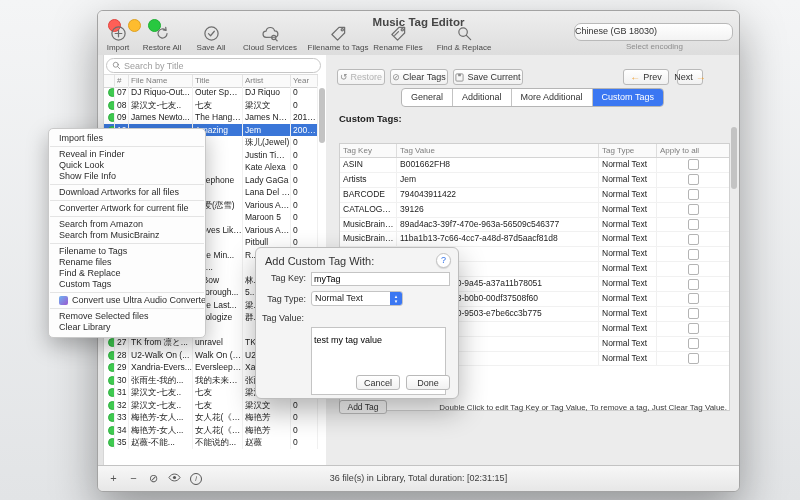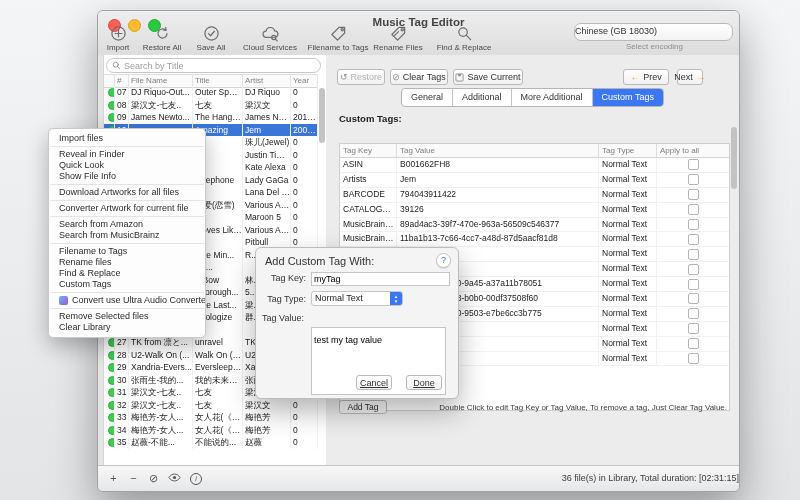--- a/index.html
+++ b/index.html
@@ -84,21 +84,21 @@
   .ct-note{position:absolute;right:12px;top:348px;font-size:8px;color:#3a3a3a;white-space:nowrap;}
   .rp-scroll{position:absolute;right:2px;top:30px;width:6px;bottom:4px;}
   .rp-scroll .thumb{position:absolute;top:42px;left:0;width:6px;height:62px;background:#c3c3c3;border-radius:3px;}
   
   .bottombar{position:absolute;left:0;right:0;bottom:0;height:25px;
     background:linear-gradient(#f7f7f7,#e7e7e7);border-top:1px solid #c3c3c3;}
   .foot-icons{position:absolute;left:10px;top:4px;display:flex;gap:9px;align-items:center;}
   .fi{font-size:11px;color:#565656;line-height:14px;min-width:11px;text-align:center;}
   .fi .circ-i{display:inline-block;width:10px;height:10px;border:1px solid #565656;border-radius:50%;
     font-size:7px;line-height:10px;text-align:center;font-style:italic;}
-  .status{position:absolute;left:0;right:0;top:7px;text-align:right;font-size:9px;color:#3c3c3c;}
+  .status{position:absolute;left:0;right:0;top:7px;text-align:center;font-size:9px;color:#3c3c3c;}
   
   .ctx-menu{position:absolute;left:48px;top:128px;width:156px;background:#fdfdfd;
     border:1px solid #c9c9c9;border-radius:5px;box-shadow:0 8px 22px rgba(0,0,0,.28);
     padding:4px 0;z-index:20;}
   .mi{height:11px;line-height:11px;font-size:9px;color:#2b2b2b;padding:0 10px;
     white-space:nowrap;display:flex;align-items:center;gap:4px;overflow:hidden;}
   .msep{height:1px;background:#e4e4e4;margin:2px 1px;}
   .app-ic{display:inline-block;width:9px;height:9px;border-radius:2px;
     background:linear-gradient(135deg,#6db3f2,#9a58d0);flex:0 0 9px;}
   
@@ -111,21 +111,21 @@
   .dlg-label{position:absolute;width:46px;text-align:right;font-size:9px;color:#333;}
   .dlg-input{position:absolute;left:55px;top:24px;width:133px;height:12px;font-size:9px;
     border:1px solid #c4c4c4;background:#fff;padding:0 2px;font-family:inherit;}
   .dlg-pop{position:absolute;left:55px;top:43px;width:92px;height:15px;display:flex;
     align-items:stretch;border:1px solid #c4c4c4;background:#fff;border-radius:3px;box-sizing:border-box;}
   .pop-text{flex:1;font-size:9px;line-height:13px;padding-left:3px;color:#222;overflow:hidden;white-space:nowrap;}
   .pop-step{width:12px;background:#3b77f2;border-radius:0 2px 2px 0;display:flex;
     flex-direction:column;align-items:center;justify-content:center;color:#fff;font-size:5px;line-height:5px;}
   .dlg-ta{position:absolute;left:55px;top:63px;width:129px;height:52px;font-size:9px;
     border:1px solid #c4c4c4;background:#fff;resize:none;padding:7px 2px;font-family:inherit;margin-top:16px;}
-  .dlg-btn{position:absolute;top:127px;width:36px;height:15px;font-size:9px;text-decoration:underline;}
+  .dlg-btn{position:absolute;top:127px;width:44px;height:15px;font-size:9px;}
   .dlg-btn.cancel{left:100px;}
   .dlg-btn.done{left:150px;}
   svg.ico{stroke:#6e6e6e;stroke-width:1.3;fill:none;stroke-linecap:round;stroke-linejoin:round;}
 </style>
 </head>
 <body>
 
 <div class="window">
 
   <div class="chrome">

